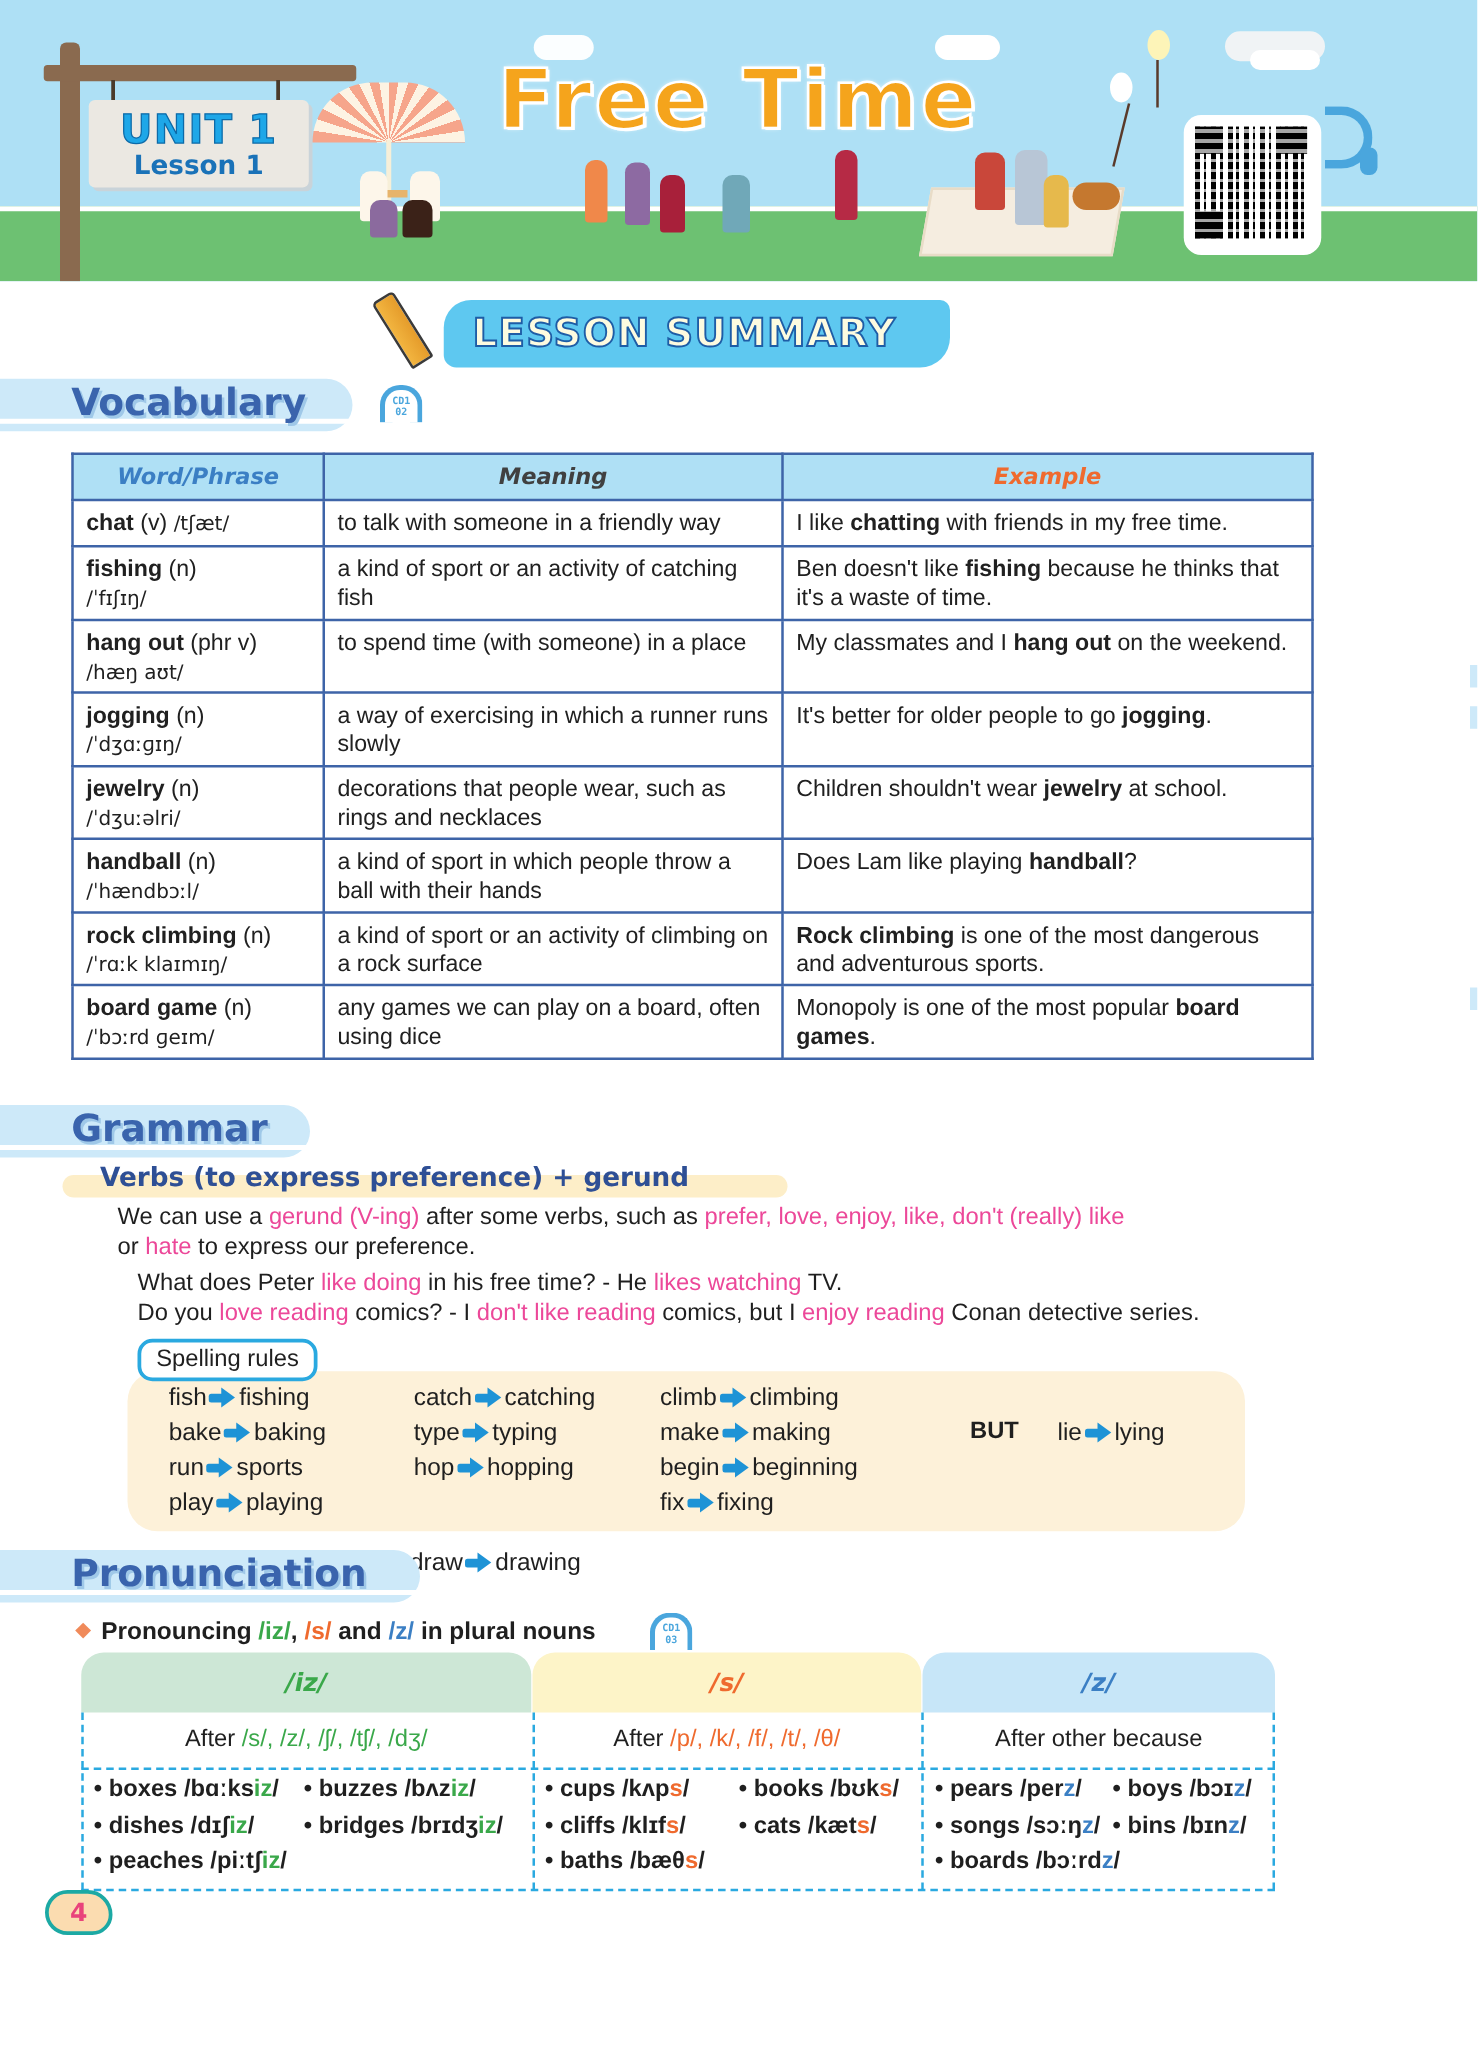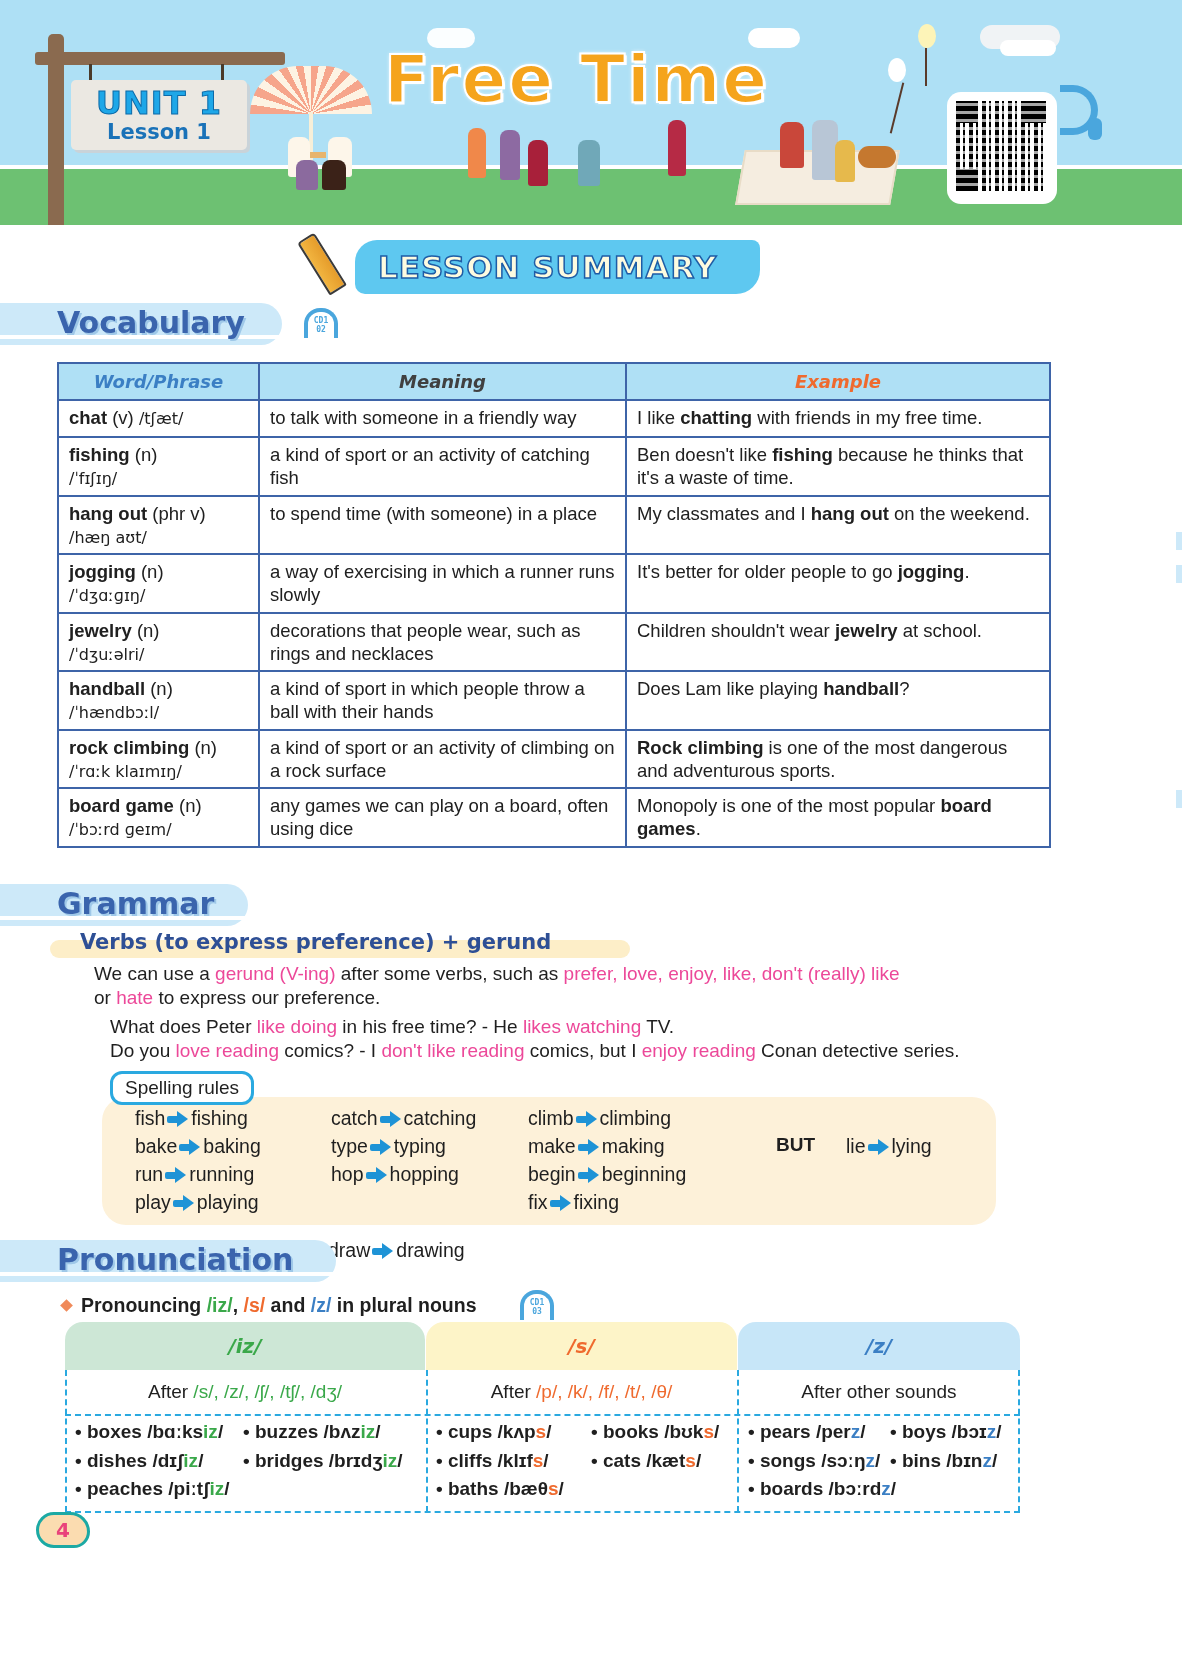--- a/index.html
+++ b/index.html
@@ -18,21 +18,21 @@
   .beam { position: absolute; left: 35px; top: 52px; width: 250px; height: 13px; background: #8a6a4f; border-radius: 3px; }
   .hook { position: absolute; top: 64px; width: 3px; height: 18px; background: #4a3a2a; }
   .sign { position: absolute; left: 71px; top: 80px; width: 176px; height: 70px; background: #ebe8e2; border-radius: 5px; box-shadow: 3px 3px 0 #c9d3d9; text-align: center; }
   .unit-title { display: block; margin-top: 6px; font-family: "DejaVu Sans", sans-serif; font-weight: bold; font-size: 32px; color: #1ea7e8; letter-spacing: 1px; -webkit-text-stroke: 1px #0c6aa8; line-height: 34px; }
   .lesson-label { display: block; font-family: "DejaVu Sans", sans-serif; font-weight: bold; font-size: 21px; color: #1a72b8; line-height: 24px; }
   .umbrella { position: absolute; left: 250px; top: 66px; width: 122px; height: 48px; border-radius: 61px 61px 0 0;
     background: repeating-conic-gradient(from 270deg at 50% 100%, #f6a58b 0deg 9deg, #fdf3e3 9deg 18deg); }
   .pole { position: absolute; left: 309px; top: 112px; width: 4px; height: 75px; background: #f7efd8; }
   .table-stand { position: absolute; left: 298px; top: 152px; width: 28px; height: 6px; background: #e7b46c; }
   .person { position: absolute; border-radius: 8px 8px 3px 3px; }
-  .title-free { position: absolute; left: 384px; top: 45px; font-family: "DejaVu Sans", sans-serif; font-weight: bold; font-size: 66px; color: #f5a41c; -webkit-text-stroke: 2px #ffffff; text-shadow: 0 0 4px #ffffff, 2px 2px 0 #fff; letter-spacing: 2px; line-height: 70px; }
+  .title-free { position: absolute; left: 398px; top: 45px; font-family: "DejaVu Sans", sans-serif; font-weight: bold; font-size: 66px; color: #f5a41c; -webkit-text-stroke: 2px #ffffff; text-shadow: 0 0 4px #ffffff, 2px 2px 0 #fff; letter-spacing: 2px; line-height: 70px; }
   .balloon { position: absolute; width: 18px; height: 24px; border-radius: 50%; }
   .balloon-string { position: absolute; width: 2px; background: #5a3a2a; }
   .blanket { position: absolute; left: 740px; top: 150px; width: 155px; height: 55px; background: #f5ede0; transform: skewX(-10deg); border: 2px solid #e8dcc7; }
   .qr-card { position: absolute; left: 947px; top: 92px; width: 110px; height: 112px; background: #ffffff; border-radius: 14px; }
   .qr { position: absolute; left: 956px; top: 101px; width: 90px; height: 90px;
     background:
       linear-gradient(#000,#000) 0 0/22px 22px no-repeat,
       linear-gradient(#000,#000) 68px 0/22px 22px no-repeat,
       linear-gradient(#000,#000) 0 68px/22px 22px no-repeat,
       repeating-linear-gradient(90deg, #000 0 4px, #fff 4px 7px, #000 7px 9px, #fff 9px 13px),
@@ -231,21 +231,21 @@
 </div>
 <div class="g-text" style="left:110px;top:1039px;">
   <span>Do you </span><span class="hl">love reading</span><span> comics? - I </span><span class="hl">don't like reading</span><span> comics, but I </span><span class="hl">enjoy reading</span><span> Conan detective series.</span>
 </div>
 
 <div class="spell-box"></div>
 <div class="spell-label">Spelling rules</div>
 
 <div class="spell-item" style="left:135px;top:1106px;"><span>fish</span><span class="arrow"></span><span>fishing</span></div>
 <div class="spell-item" style="left:135px;top:1134px;"><span>bake</span><span class="arrow"></span><span>baking</span></div>
-<div class="spell-item" style="left:135px;top:1162px;"><span>run</span><span class="arrow"></span><span>running</span></div>
+<div class="spell-item" style="left:135px;top:1162px;"><span>run</span><span class="arrow"></span><span>sports</span></div>
 <div class="spell-item" style="left:135px;top:1190px;"><span>play</span><span class="arrow"></span><span>playing</span></div>
 
 <div class="spell-item" style="left:331px;top:1106px;"><span>catch</span><span class="arrow"></span><span>catching</span></div>
 <div class="spell-item" style="left:331px;top:1134px;"><span>type</span><span class="arrow"></span><span>typing</span></div>
 <div class="spell-item" style="left:331px;top:1162px;"><span>hop</span><span class="arrow"></span><span>hopping</span></div>
 <div class="spell-item" style="left:328px;top:1190px;margin-top:48px;"><span>draw</span><span class="arrow"></span><span>drawing</span></div>
 
 <div class="spell-item" style="left:528px;top:1106px;"><span>climb</span><span class="arrow"></span><span>climbing</span></div>
 <div class="spell-item" style="left:528px;top:1134px;"><span>make</span><span class="arrow"></span><span>making</span></div>
 <div class="spell-item" style="left:528px;top:1162px;"><span>begin</span><span class="arrow"></span><span>beginning</span></div>
@@ -281,21 +281,21 @@
     <div class="prule"><span>After </span><span class="c-s">/p/, /k/, /f/, /t/, /θ/</span></div>
     <div class="pex">
       <span class="ex" style="width:155px;">• <span>cups</span> <span>/kʌp</span><span class="c-s">s</span><span>/</span></span><span class="ex">• <span>books</span> <span>/bʊk</span><span class="c-s">s</span><span>/</span></span><br>
       <span class="ex" style="width:155px;">• <span>cliffs</span> <span>/klɪf</span><span class="c-s">s</span><span>/</span></span><span class="ex">• <span>cats</span> <span>/kæt</span><span class="c-s">s</span><span>/</span></span><br>
       <span class="ex">• <span>baths</span> <span>/bæθ</span><span class="c-s">s</span><span>/</span></span>
     </div>
   </div>
 
   <div class="pcol" style="left:673px;width:282px;">
     <div class="phead c-z" style="background:#c7e6f8;">/z/</div>
-    <div class="prule"><span></span><span>After other sounds</span></div>
+    <div class="prule"><span></span><span>After other because</span></div>
     <div class="pex">
       <span class="ex" style="width:142px;">• <span>pears</span> <span>/per</span><span class="c-z">z</span><span>/</span></span><span class="ex">• <span>boys</span> <span>/bɔɪ</span><span class="c-z">z</span><span>/</span></span><br>
       <span class="ex" style="width:142px;">• <span>songs</span> <span>/sɔːŋ</span><span class="c-z">z</span><span>/</span></span><span class="ex">• <span>bins</span> <span>/bɪn</span><span class="c-z">z</span><span>/</span></span><br>
       <span class="ex">• <span>boards</span> <span>/bɔːrd</span><span class="c-z">z</span><span>/</span></span>
     </div>
   </div>
 
   <div class="dash-h"></div>
   <div class="dash-v" style="left:0;"></div>
   <div class="dash-v" style="left:361px;"></div>

